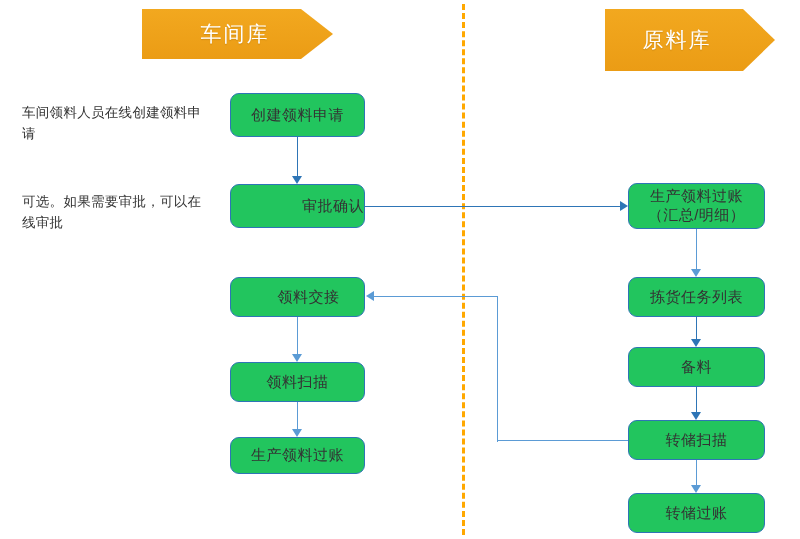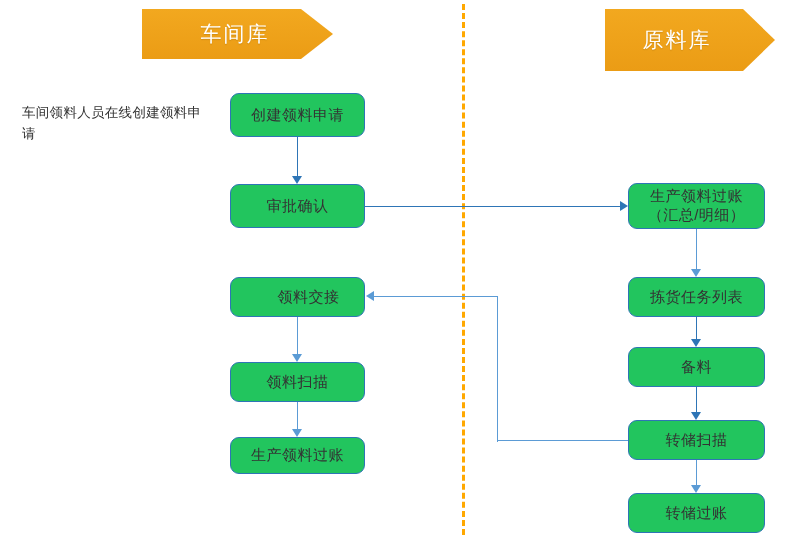--- a/index.html
+++ b/index.html
@@ -115,26 +115,27 @@
     <span class="btext">车间库</span>
   </div>
 
   <div class="banner arrow" style="left:605px; top:9px; width:170px; height:62px;">
     <span class="btext">原料库</span>
   </div>
 
   <div class="divider" style="left:462px; top:4px; height:531px;"></div>
 
   <div class="note" style="left:22px; top:103px; width:182px;">车间领料人员在线创建领料申请</div>
+  <div class="note" style="left:22px; top:192px; width:182px;">可选。如果需要审批，可以在线审批</div>
 
   <div class="node" style="left:230px; top:93px; width:135px; height:44px;">
     <span>创建领料申请</span>
   </div>
 
-  <div class="node" style="left:230px; top:184px; width:135px; height:44px;">
+  <div class="node" style="left:230px; top:184px; width:135px; height:44px;justify-content:flex-end;">
     <span>审批确认</span>
   </div>
 
   <div class="node" style="left:230px; top:277px; width:135px; height:40px;padding-left:22px;">
     <span>领料交接</span>
   </div>
 
   <div class="node" style="left:230px; top:362px; width:135px; height:40px;">
     <span>领料扫描</span>
   </div>

